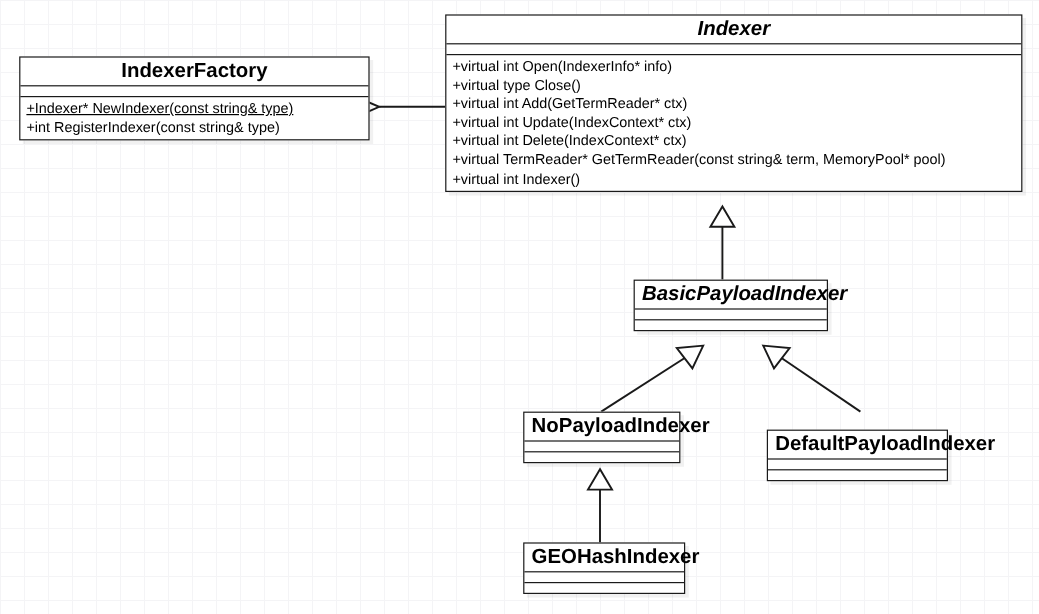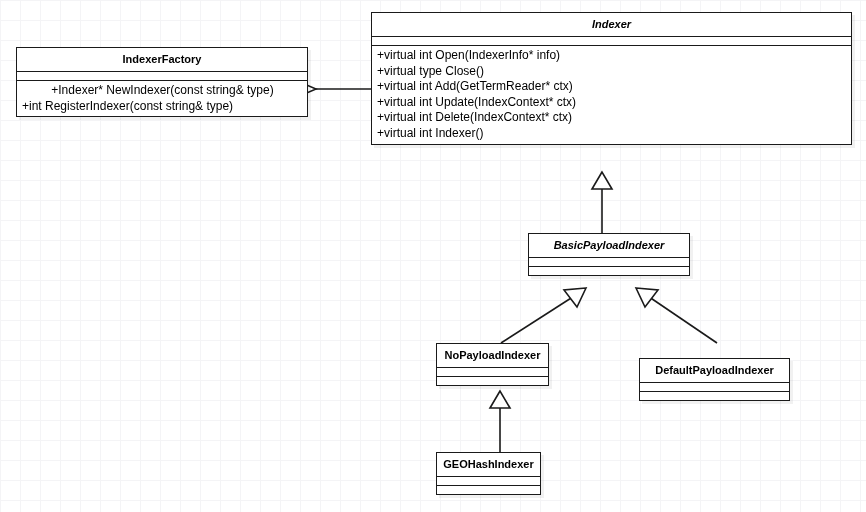--- a/index.html
+++ b/index.html
@@ -29,21 +29,21 @@
   .uml-class {
     position: absolute;
     box-sizing: border-box;
     background: #ffffff;
     border: 1.6px solid #1a1a1a;
     box-shadow: 3px 3px 0 rgba(0,0,0,0.055);
     z-index: 2;
   }
   .cls-title {
     text-align: center;
-    font-size: 11px;
+    font-size: 17px;
     font-weight: bold;
     color: #000000;
     padding: 4px 6px 5px 6px;
     border-bottom: 1.6px solid #1a1a1a;
     line-height: 14px;
     white-space: nowrap;
   }
   .cls-title.abstract {
     font-style: italic;
   }
@@ -59,29 +59,29 @@
   }
   .cls-ops.thin { height: 8px; padding: 0; }
   .op-row {
     font-size: 12px;
     color: #000000;
     line-height: 15.6px;
     padding: 0 4px 0 5px;
     white-space: nowrap;
   }
   .op-row.static {
-    text-align: center;
+    text-decoration: underline;
   }
   
   #cls-indexer        { left: 371px; top: 12px;  width: 481px; }
   #cls-indexerfactory { left: 16px;  top: 47px;  width: 292px; }
   #cls-basicpayload   { left: 528px; top: 233px; width: 162px; }
-  #cls-nopayload      { left: 436px; top: 343px; width: 113px; }
+  #cls-nopayload      { left: 436px; top: 343px; width: 131px; }
   #cls-defaultpayload { left: 639px; top: 358px; width: 151px; }
-  #cls-geohash        { left: 436px; top: 452px; width: 105px; }
+  #cls-geohash        { left: 436px; top: 452px; width: 135px; }
 </style>
 </head>
 <body>
 
 <div id="canvas">
 
   <svg id="edges" viewBox="0 0 866 512" width="866" height="512">
 
     <g>
       <line x1="316" y1="89" x2="371" y2="89" stroke="#1a1a1a" stroke-width="1.6"></line>
@@ -111,20 +111,21 @@
 
   <div class="uml-class" id="cls-indexer">
     <div class="cls-title abstract">Indexer</div>
     <div class="cls-attrs thin"></div>
     <div class="cls-ops">
       <div class="op-row">+virtual int Open(IndexerInfo* info)</div>
       <div class="op-row">+virtual type Close()</div>
       <div class="op-row">+virtual int Add(GetTermReader* ctx)</div>
       <div class="op-row">+virtual int Update(IndexContext* ctx)</div>
       <div class="op-row">+virtual int Delete(IndexContext* ctx)</div>
+      <div class="op-row">+virtual TermReader* GetTermReader(const string&amp; term, MemoryPool* pool)</div>
       <div class="op-row">+virtual int Indexer()</div>
     </div>
   </div>
 
   <div class="uml-class" id="cls-indexerfactory">
     <div class="cls-title">IndexerFactory</div>
     <div class="cls-attrs thin"></div>
     <div class="cls-ops">
       <div class="op-row static">+Indexer* NewIndexer(const string&amp; type)</div>
       <div class="op-row">+int RegisterIndexer(const string&amp; type)</div>

